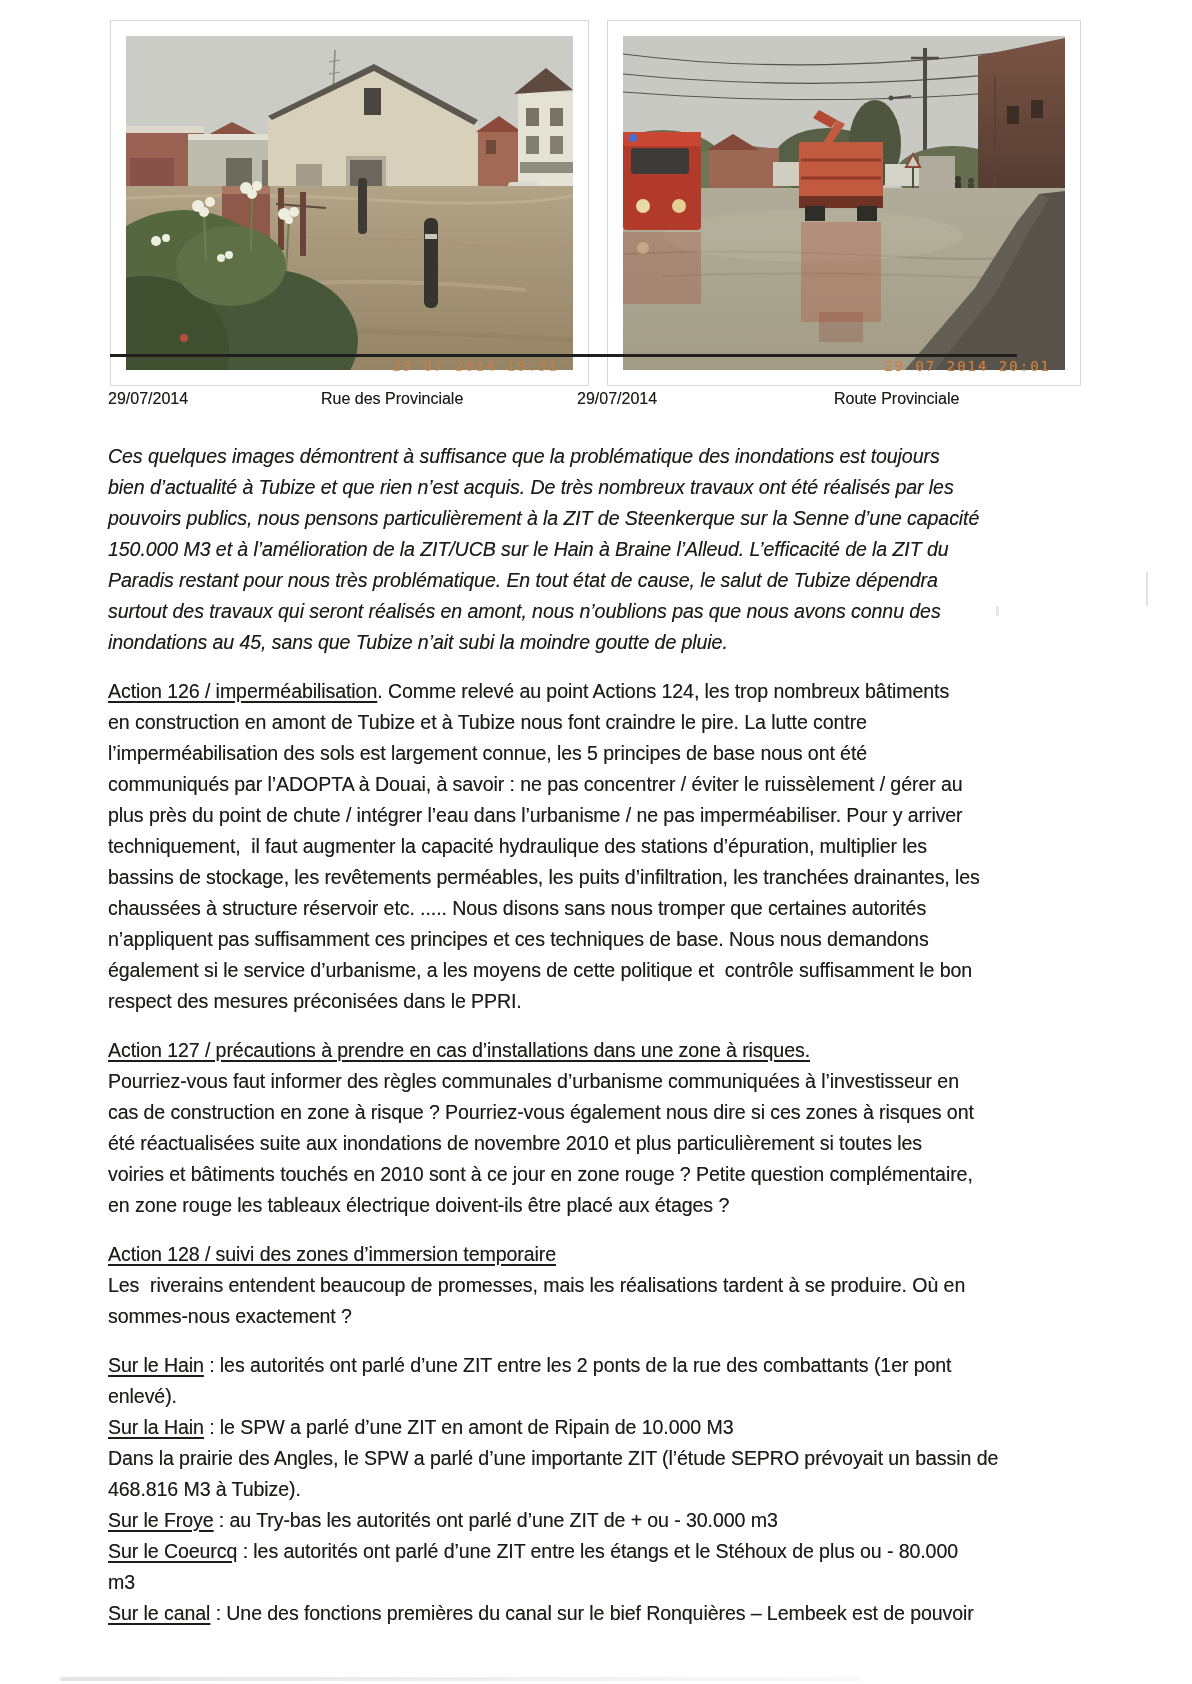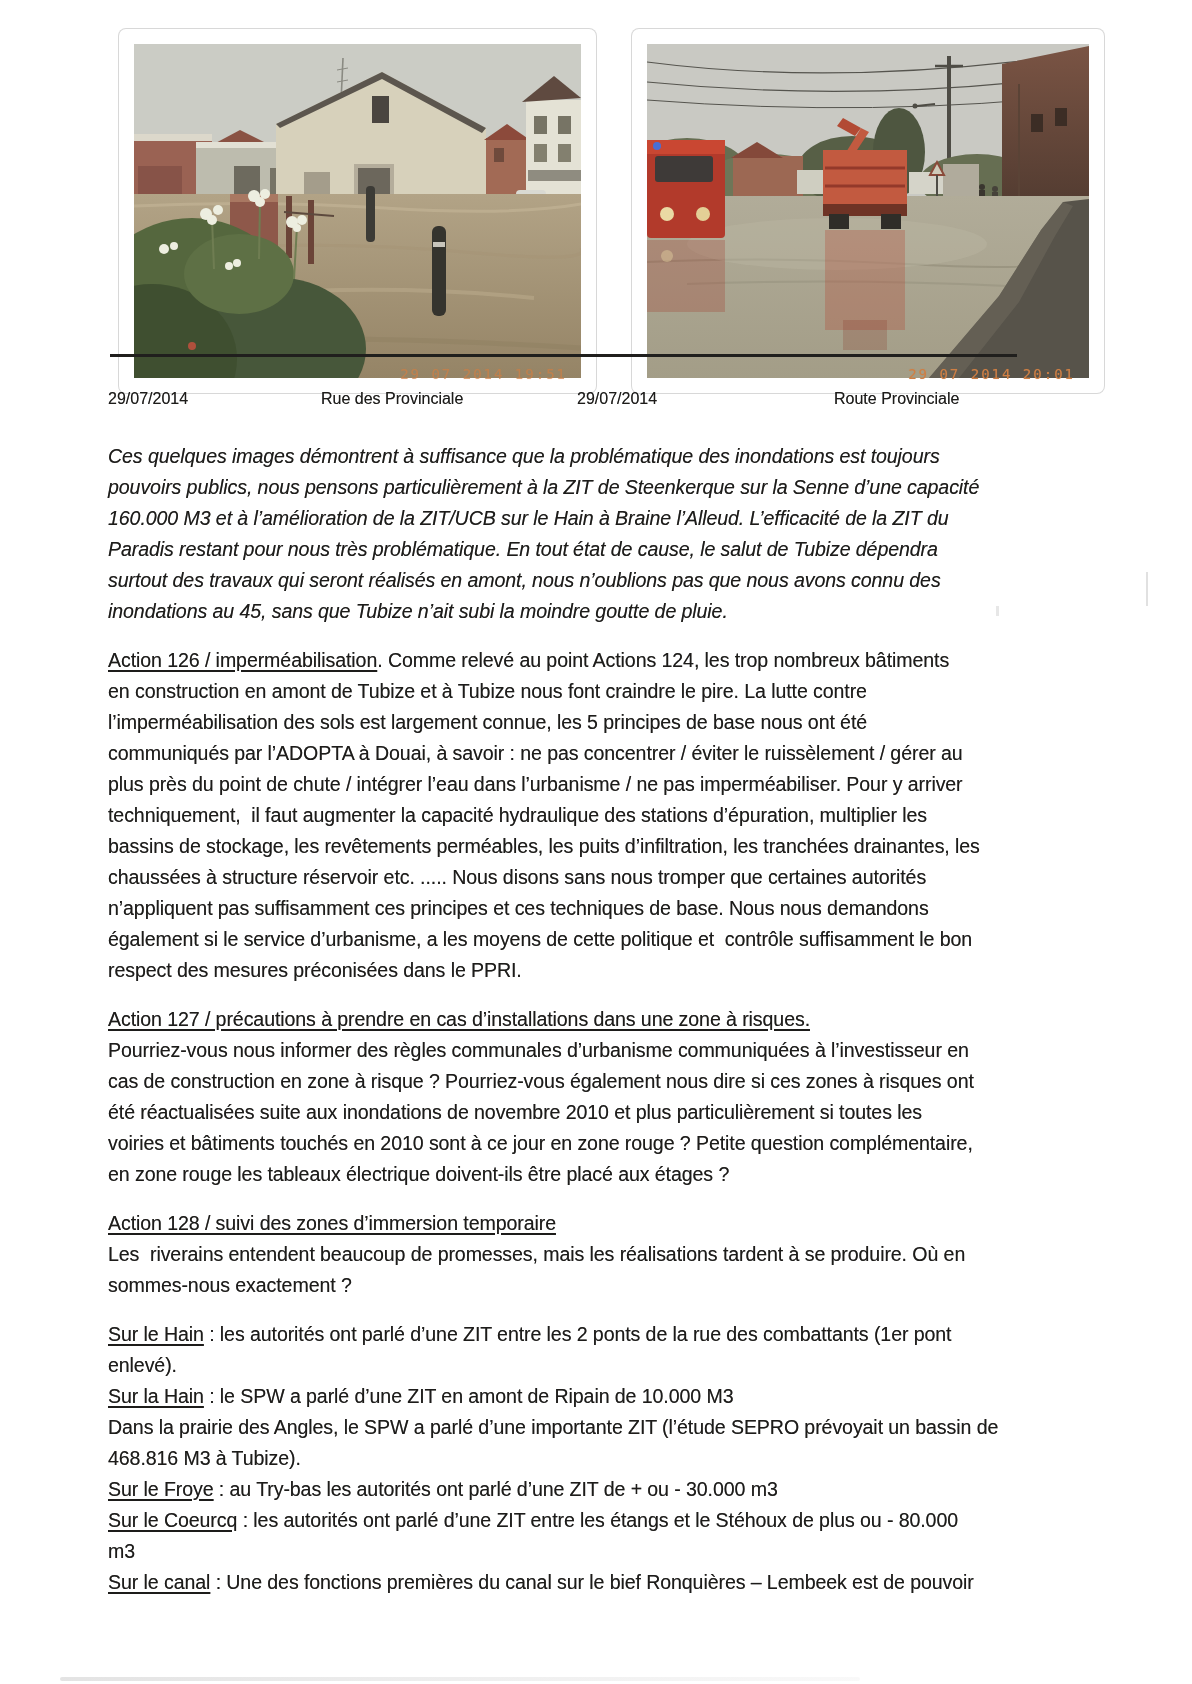--- a/index.html
+++ b/index.html
@@ -7,21 +7,21 @@
     position:relative;
     width:1192px;height:1684px;
     margin:0 auto;
     background:var(--page-bg,#ffffff);
     overflow:hidden;
     font-family:"Liberation Sans",sans-serif;
     color:var(--text,#1d1c1a);
   }
   
   .photos-row{position:absolute;left:110px;top:20px;display:flex;gap:18px;}
-  .photo{position:relative;margin:8px;padding:16px;box-shadow:inset 0 0 0 1px rgba(40,40,40,.18);border-radius:8px;}
+  .photo{position:relative;margin:0;padding:16px;box-shadow:inset 0 0 0 1px rgba(40,40,40,.18);}
   .photo.left{width:447px;height:334px;}
   .photo.right{width:442px;height:334px;}
   .photo svg{display:block;width:100%;height:100%;}
   .ts{
     position:absolute;right:30px;bottom:12px;
     font-family:"DejaVu Sans Mono",monospace;
     font-size:14px;letter-spacing:2px;
     color:var(--timestamp-orange,#cf7f44);
     text-shadow:0 0 1px rgba(207,127,68,.45);
   }
@@ -238,42 +238,43 @@
   <div class="captions">
     <span class="cap c1">29/07/2014</span>
     <span class="cap c2">Rue des Provinciale</span>
     <span class="cap c3">29/07/2014</span>
     <span class="cap c4">Route Provinciale</span>
   </div>
 
   <div class="body">
       <div class="block">
         <div class="line"><span>Ces quelques images démontrent à suffisance que la problématique des inondations est toujours</span></div>
+        <div class="line"><span>bien d’actualité à Tubize et que rien n’est acquis. De très nombreux travaux ont été réalisés par les</span></div>
         <div class="line"><span>pouvoirs publics, nous pensons particulièrement à la ZIT de Steenkerque sur la Senne d’une capacité</span></div>
-        <div class="line"><span>160.000 M3 et à l’amélioration de la ZIT/UCB sur le Hain à Braine l’Alleud. L’efficacité de la ZIT du</span></div>
+        <div class="line"><span>150.000 M3 et à l’amélioration de la ZIT/UCB sur le Hain à Braine l’Alleud. L’efficacité de la ZIT du</span></div>
         <div class="line"><span>Paradis restant pour nous très problématique. En tout état de cause, le salut de Tubize dépendra</span></div>
         <div class="line"><span>surtout des travaux qui seront réalisés en amont, nous n’oublions pas que nous avons connu des</span></div>
         <div class="line"><span>inondations au 45, sans que Tubize n’ait subi la moindre goutte de pluie.</span></div>
       </div>
       <div class="block">
         <div class="line"><span class="u">Action 126 / imperméabilisation</span><span>. Comme relevé au point Actions 124, les trop nombreux bâtiments</span></div>
         <div class="line"><span>en construction en amont de Tubize et à Tubize nous font craindre le pire. La lutte contre</span></div>
         <div class="line"><span>l’imperméabilisation des sols est largement connue, les 5 principes de base nous ont été</span></div>
         <div class="line"><span>communiqués par l’ADOPTA à Douai, à savoir : ne pas concentrer / éviter le ruissèlement / gérer au</span></div>
         <div class="line"><span>plus près du point de chute / intégrer l’eau dans l’urbanisme / ne pas imperméabiliser. Pour y arriver</span></div>
         <div class="line"><span>techniquement,  il faut augmenter la capacité hydraulique des stations d’épuration, multiplier les</span></div>
         <div class="line"><span>bassins de stockage, les revêtements perméables, les puits d’infiltration, les tranchées drainantes, les</span></div>
         <div class="line"><span>chaussées à structure réservoir etc. ..... Nous disons sans nous tromper que certaines autorités</span></div>
         <div class="line"><span>n’appliquent pas suffisamment ces principes et ces techniques de base. Nous nous demandons</span></div>
         <div class="line"><span>également si le service d’urbanisme, a les moyens de cette politique et  contrôle suffisamment le bon</span></div>
         <div class="line"><span>respect des mesures préconisées dans le PPRI.</span></div>
       </div>
       <div class="block">
         <div class="line"><span class="u">Action 127 / précautions à prendre en cas d’installations dans une zone à risques.</span></div>
-        <div class="line"><span>Pourriez-vous nous informer des règles communales d’urbanisme communiquées à l’investisseur en</span></div>
+        <div class="line"><span>Pourriez-vous faut informer des règles communales d’urbanisme communiquées à l’investisseur en</span></div>
         <div class="line"><span>cas de construction en zone à risque ? Pourriez-vous également nous dire si ces zones à risques ont</span></div>
         <div class="line"><span>été réactualisées suite aux inondations de novembre 2010 et plus particulièrement si toutes les</span></div>
         <div class="line"><span>voiries et bâtiments touchés en 2010 sont à ce jour en zone rouge ? Petite question complémentaire,</span></div>
         <div class="line"><span>en zone rouge les tableaux électrique doivent-ils être placé aux étages ?</span></div>
       </div>
       <div class="block">
         <div class="line"><span class="u">Action 128 / suivi des zones d’immersion temporaire</span></div>
         <div class="line"><span>Les  riverains entendent beaucoup de promesses, mais les réalisations tardent à se produire. Où en</span></div>
         <div class="line"><span>sommes-nous exactement ?</span></div>
       </div>

